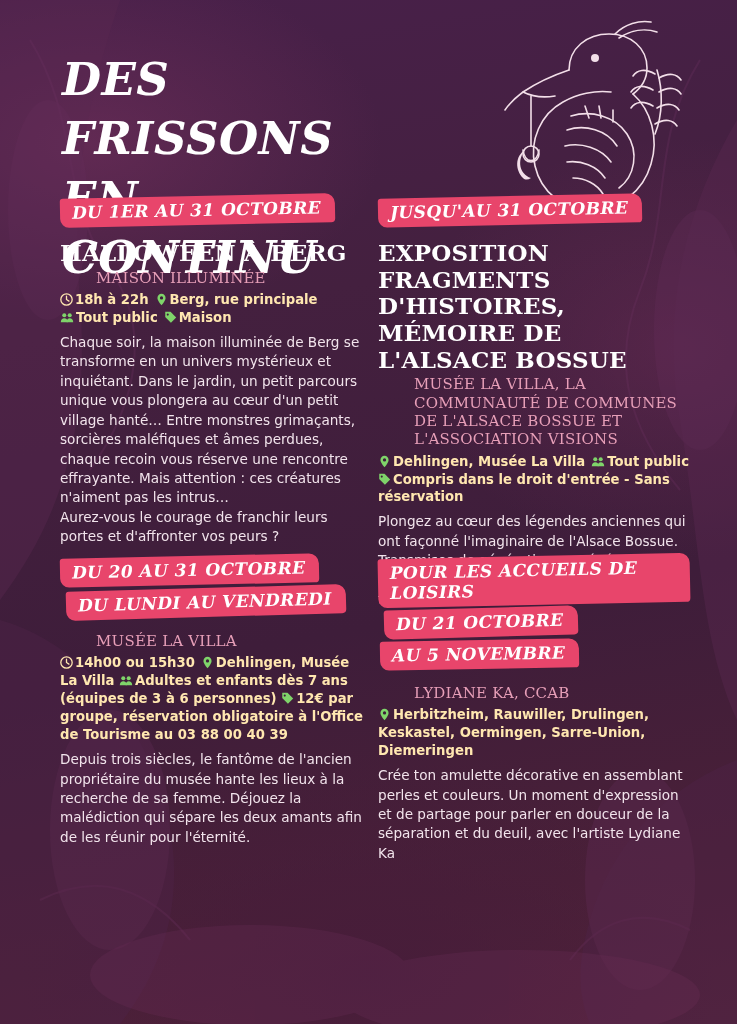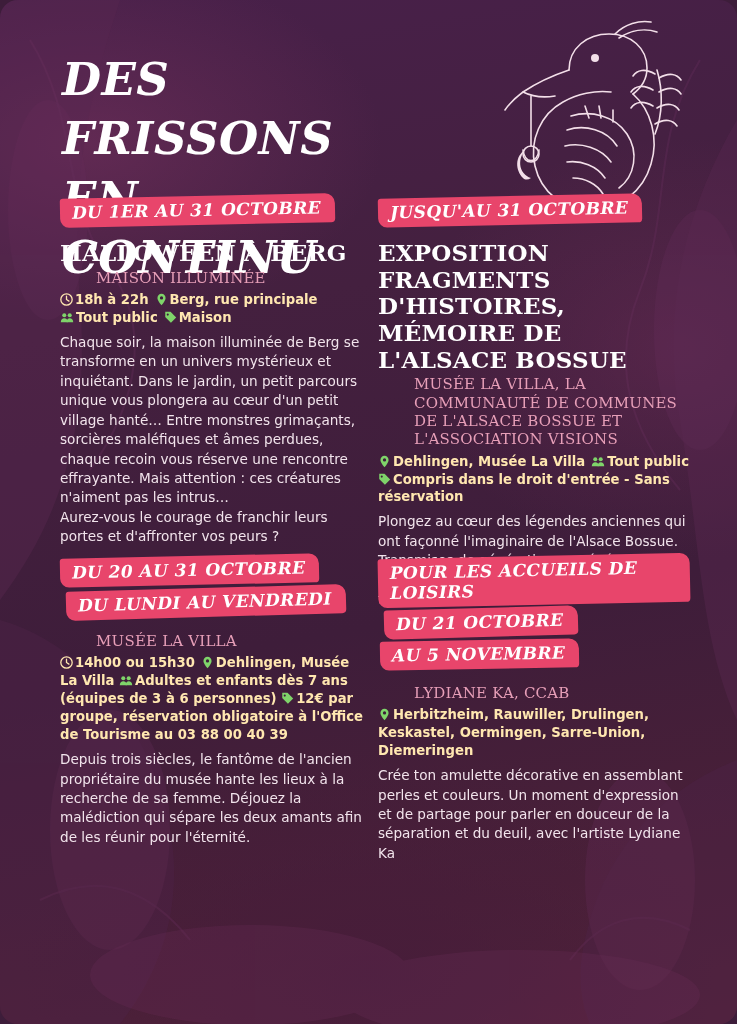--- a/index.html
+++ b/index.html
@@ -11,21 +11,20 @@
   }
   .poster {
     position: relative;
     width: 737px; height: 1024px;
     background:
       radial-gradient(ellipse 420px 260px at 12% 14%, rgba(120,50,95,0.55), rgba(120,50,95,0) 70%),
       radial-gradient(ellipse 380px 300px at 92% 34%, rgba(110,45,88,0.45), rgba(110,45,88,0) 70%),
       radial-gradient(ellipse 500px 320px at 50% 95%, rgba(70,28,58,0.85), rgba(70,28,58,0) 70%),
       linear-gradient(170deg, #48204a 0%, #44203f 30%, #3e1d3a 60%, #4a2038 85%, #53233a 100%);
     overflow: hidden;
-    border-radius: 18px;
   }
   .bg-art { position: absolute; inset: 0; opacity: 0.55; pointer-events: none; }
   .bg-art svg { width: 100%; height: 100%; display: block; }
 
   .content { position: relative; z-index: 3; }
 
   
   .title-block {
     position: absolute; left: 62px; top: 50px; width: 340px;
   }

